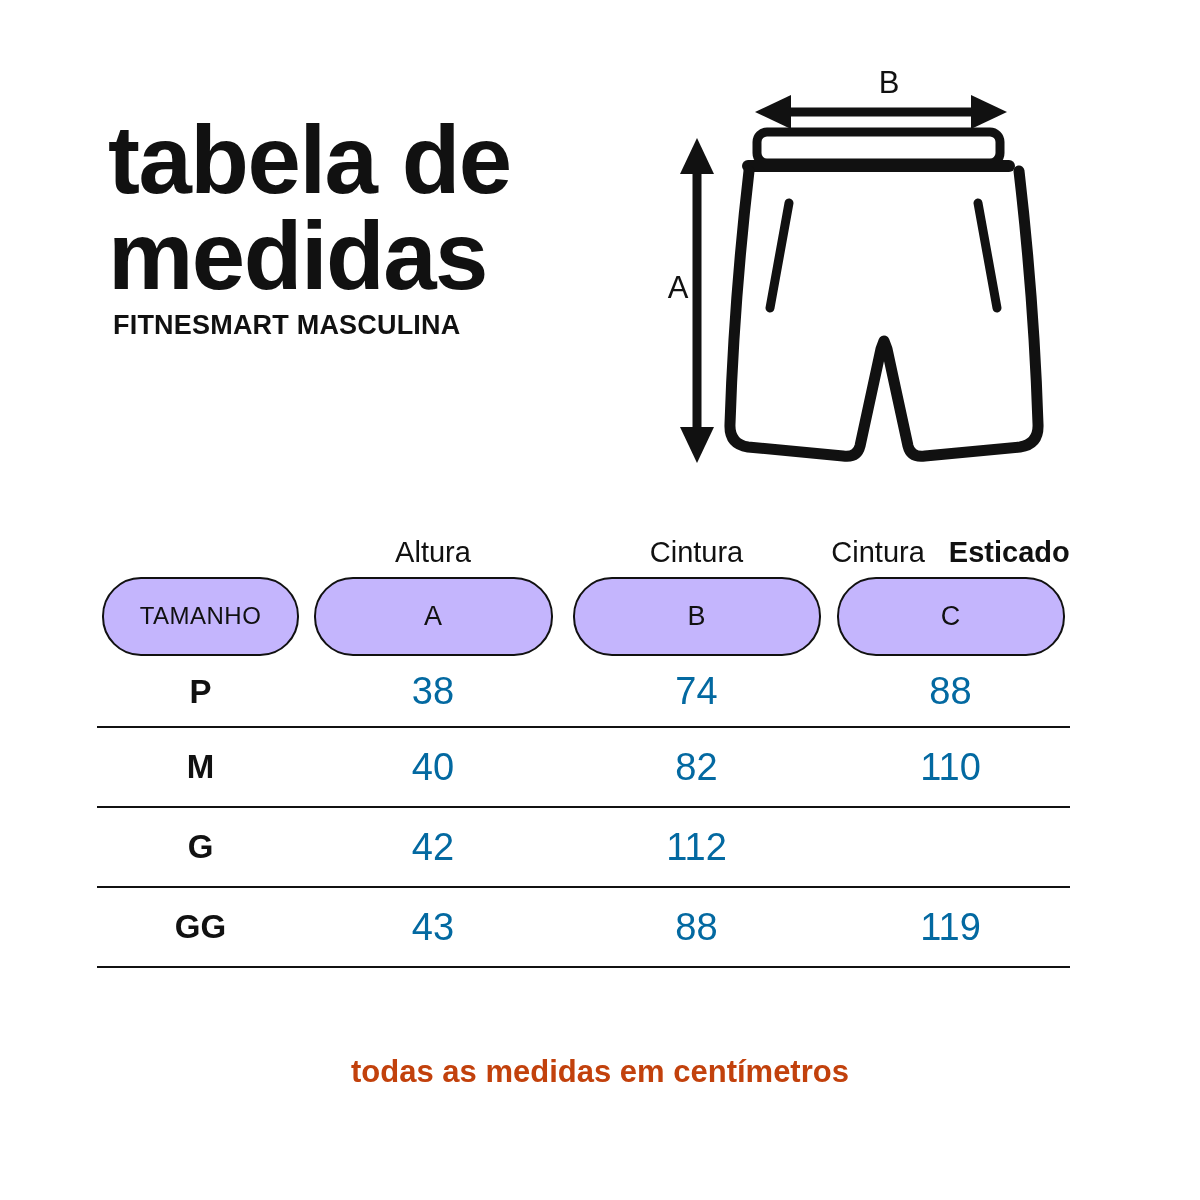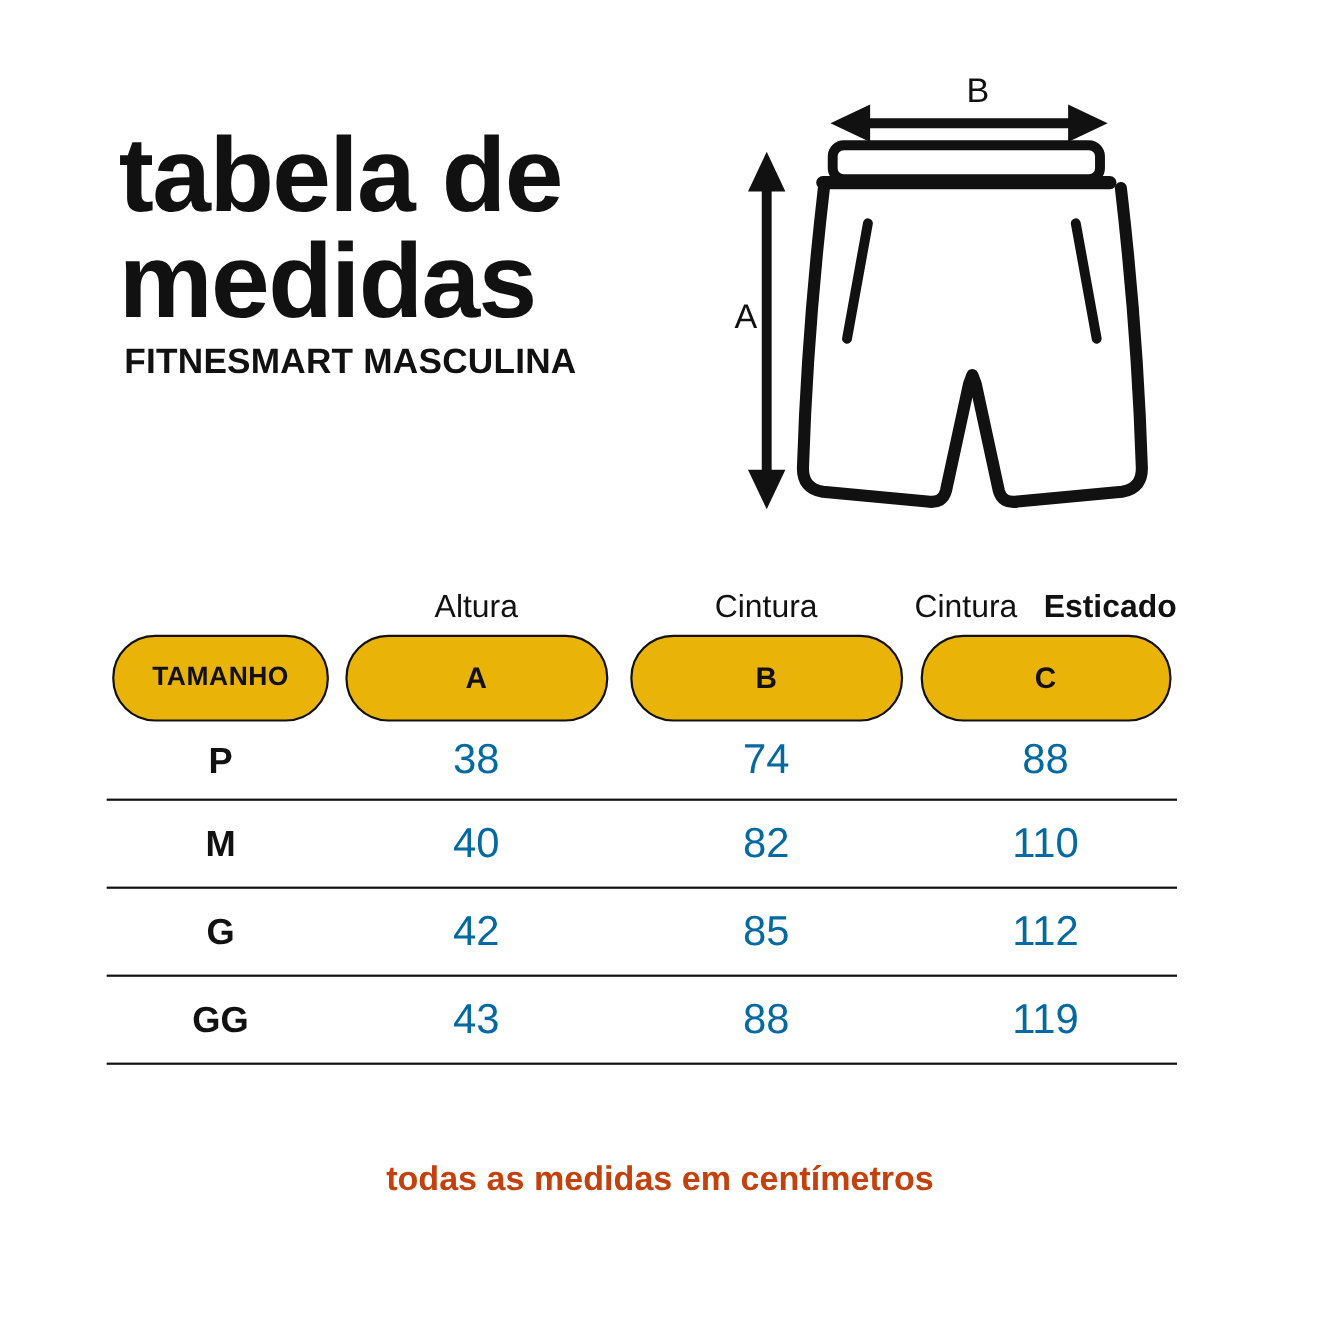--- a/index.html
+++ b/index.html
@@ -23,21 +23,21 @@
     line-height: 96px;
     font-weight: 700;
     letter-spacing: -1.5px;
     color: #111111;
   }
   .title span { display: block; }
   .subtitle {
     position: absolute;
     left: 113px;
     top: 310px;
-    font-size: 32px;
+    font-size: 27px;
     font-weight: 700;
     letter-spacing: 0.2px;
     color: #111111;
   }
 
   
   .diagram {
     position: absolute;
     left: 640px;
     top: 50px;
@@ -80,25 +80,25 @@
   .pills-row { height: 82px; }
   .pills-row .cell {
     display: flex;
     align-items: center;
     justify-content: center;
   }
   .pill {
     height: 79px;
     border: 2.5px solid #111111;
     border-radius: 39px;
-    background: #eab308;
+    background: #c4b5fd;
     display: flex;
     align-items: center;
     justify-content: center;
-    font-weight: 700;
+    font-weight: 400;
     color: #111111;
   }
   .pill-1 { width: 197px; font-size: 24px; letter-spacing: 0.5px; }
   .pill-2 { width: 239px; font-size: 27px; }
   .pill-3 { width: 248px; font-size: 27px; }
   .pill-4 { width: 228px; font-size: 27px; }
 
   .drow {
     height: 80px;
     border-bottom: 2px solid #111111;
@@ -201,21 +201,20 @@
     <div class="trow drow">
       <div class="cell size-cell">M</div>
       <div class="cell val-cell">40</div>
       <div class="cell val-cell">82</div>
       <div class="cell val-cell">110</div>
     </div>
 
     <div class="trow drow">
       <div class="cell size-cell">G</div>
       <div class="cell val-cell">42</div>
-      <div class="cell val-cell">85</div>
       <div class="cell val-cell">112</div>
     </div>
 
     <div class="trow drow">
       <div class="cell size-cell">GG</div>
       <div class="cell val-cell">43</div>
       <div class="cell val-cell">88</div>
       <div class="cell val-cell">119</div>
     </div>
 

